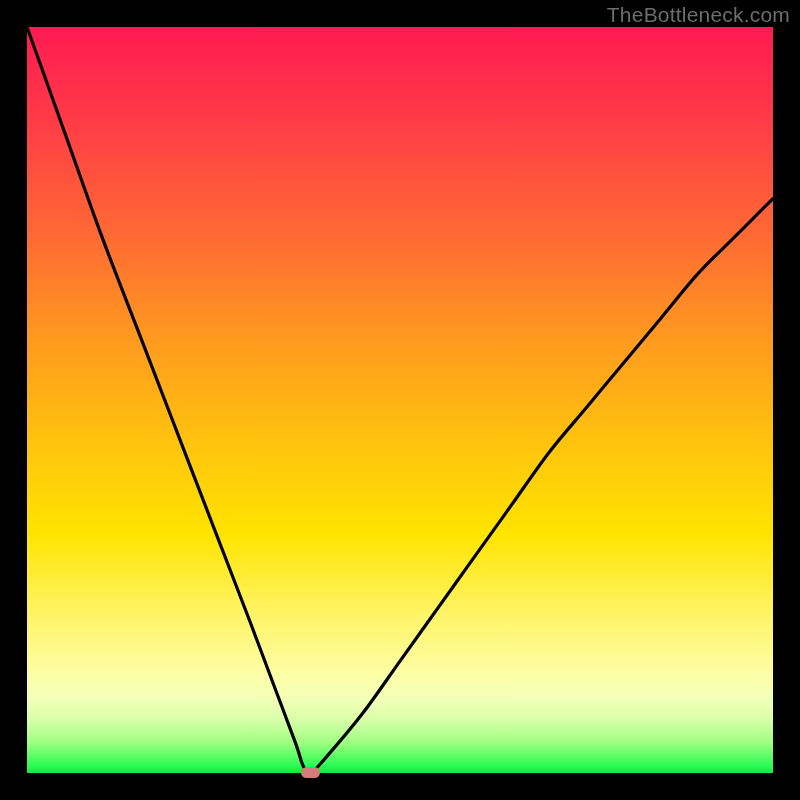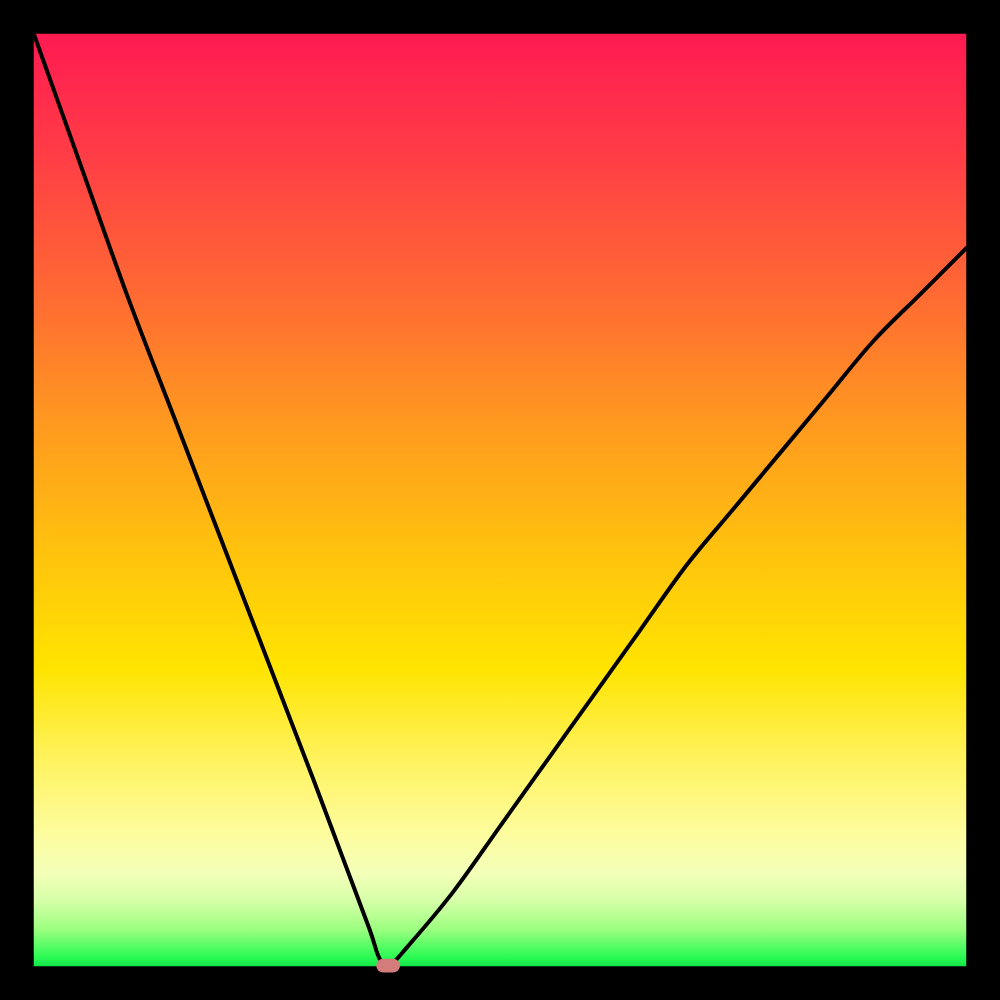--- a/index.html
+++ b/index.html
@@ -74,14 +74,15 @@
   <div class="plot-area">
 
     <svg class="curve" viewBox="0 0 746 746" preserveAspectRatio="none">
       <path id="curvePath" d="M 0,0 C 6.216666666666668,17.406666666666677 24.866666666666667,69.62666666666672 37.300000000000004,104.44000000000005 C 49.73333333333334,139.2533333333334 62.16666666666668,175.31 74.60000000000001,208.88 C 87.03333333333335,242.45 99.46666666666665,273.53333333333336 111.89999999999999,305.86 C 124.33333333333333,338.18666666666667 136.76666666666668,370.5133333333333 149.20000000000002,402.84 C 161.63333333333335,435.16666666666663 174.06666666666666,467.49333333333334 186.5,499.82 C 198.93333333333334,532.1466666666666 213.85333333333332,570.6899999999999 223.79999999999998,596.8 C 233.74666666666664,622.91 238.72,636.5866666666667 246.18,656.48 C 253.64000000000001,676.3733333333333 263.5866666666667,702.4833333333333 268.56,716.16 C 273.5333333333333,729.8366666666666 273.5333333333333,733.5666666666666 276.02,738.54 C 278.50666666666666,743.5133333333333 279.75,747.2433333333333 283.48,746 C 287.21000000000004,744.7566666666667 289.6966666666667,741.0266666666666 298.40000000000003,731.08 C 307.10333333333335,721.1333333333334 323.26666666666665,702.4833333333333 335.7,686.32 C 348.1333333333333,670.1566666666668 360.56666666666666,651.5066666666667 373,634.1 C 385.43333333333334,616.6933333333334 397.8666666666667,599.2866666666666 410.3,581.88 C 422.73333333333335,564.4733333333334 435.16666666666663,547.0666666666667 447.59999999999997,529.6600000000001 C 460.0333333333333,512.2533333333334 472.4666666666667,494.8466666666667 484.90000000000003,477.44 C 497.33333333333337,460.0333333333333 509.7666666666666,441.3833333333334 522.1999999999999,425.22 C 534.6333333333332,409.0566666666667 547.0666666666666,395.38 559.5,380.46 C 571.9333333333334,365.53999999999996 584.3666666666668,350.62 596.8000000000001,335.7 C 609.2333333333333,320.78 621.6666666666667,305.86 634.1,290.94 C 646.5333333333333,276.02 658.9666666666667,259.8566666666666 671.4,246.17999999999995 C 683.8333333333333,232.50333333333327 696.2666666666667,221.3133333333333 708.6999999999999,208.88 C 721.1333333333332,196.4466666666667 739.7833333333333,177.7966666666667 746,171.58000000000004" fill="none" stroke="#000" stroke-width="3.2" stroke-linejoin="round" stroke-linecap="round"></path>
     </svg>
 
     <div class="marker" id="minMarker" style="left: 274.48px; top: 740px; background: rgb(212, 124, 124);"></div>
 
   </div>
 
+  <div class="watermark">TheBottleneck.com</div>
 
 </div>
 
 </body></html>

